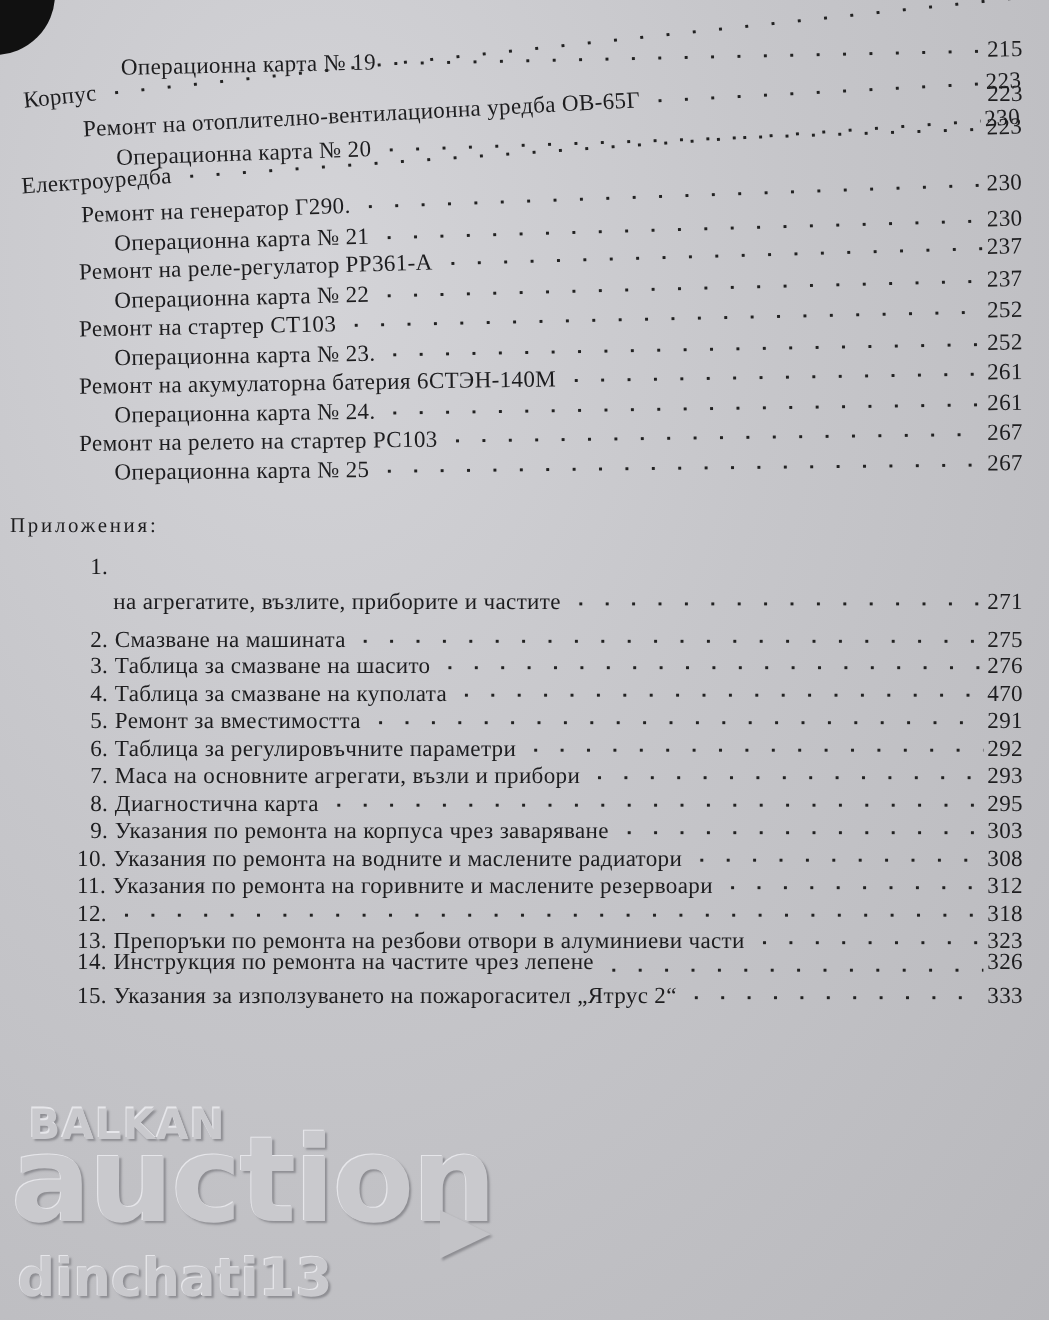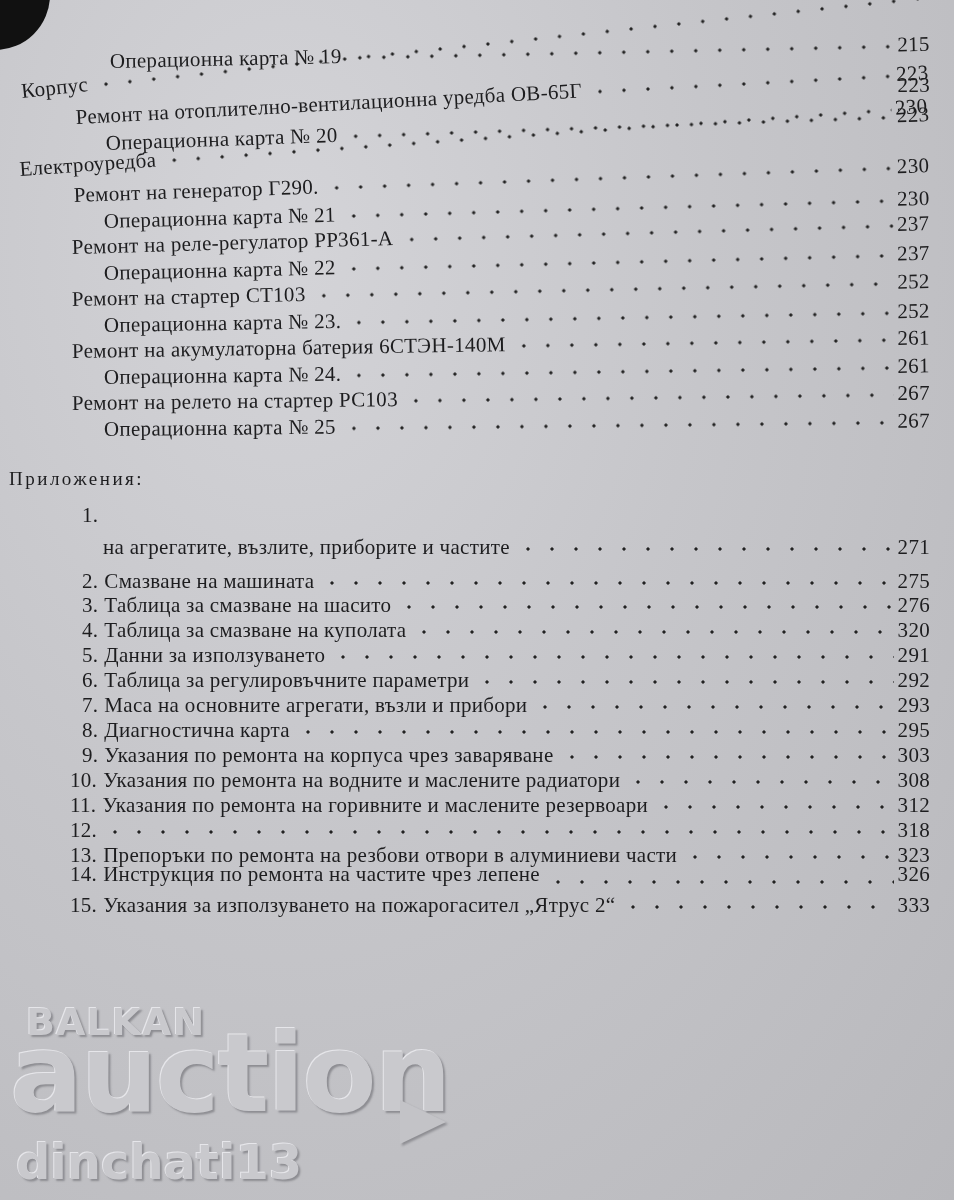--- a/index.html
+++ b/index.html
@@ -158,25 +158,25 @@
     <div class="toc-row" style="left:82px; top:586px; width:848px;">
       <span class="title" style="padding-right:6px;">3.</span>
       <span class="title">Таблица за смазване на  шасито</span>
       <span class="leader"></span>
       <span class="page-num">276</span>
     </div>
     <div class="toc-row" style="left:82px; top:611px; width:848px;">
       <span class="title" style="padding-right:6px;">4.</span>
       <span class="title">Таблица за смазване на куполата</span>
       <span class="leader"></span>
-      <span class="page-num">320</span>
+      <span class="page-num">470</span>
     </div>
     <div class="toc-row" style="left:82px; top:636px; width:848px;">
       <span class="title" style="padding-right:6px;">5.</span>
-      <span class="title">Данни за използуването</span>
+      <span class="title">Ремонт за вместимостта</span>
       <span class="leader"></span>
       <span class="page-num">291</span>
     </div>
     <div class="toc-row" style="left:82px; top:661px; width:848px;">
       <span class="title" style="padding-right:6px;">6.</span>
       <span class="title">Таблица за регулировъчните параметри</span>
       <span class="leader"></span>
       <span class="page-num">292</span>
     </div>
     <div class="toc-row" style="left:82px; top:686px; width:848px;">

